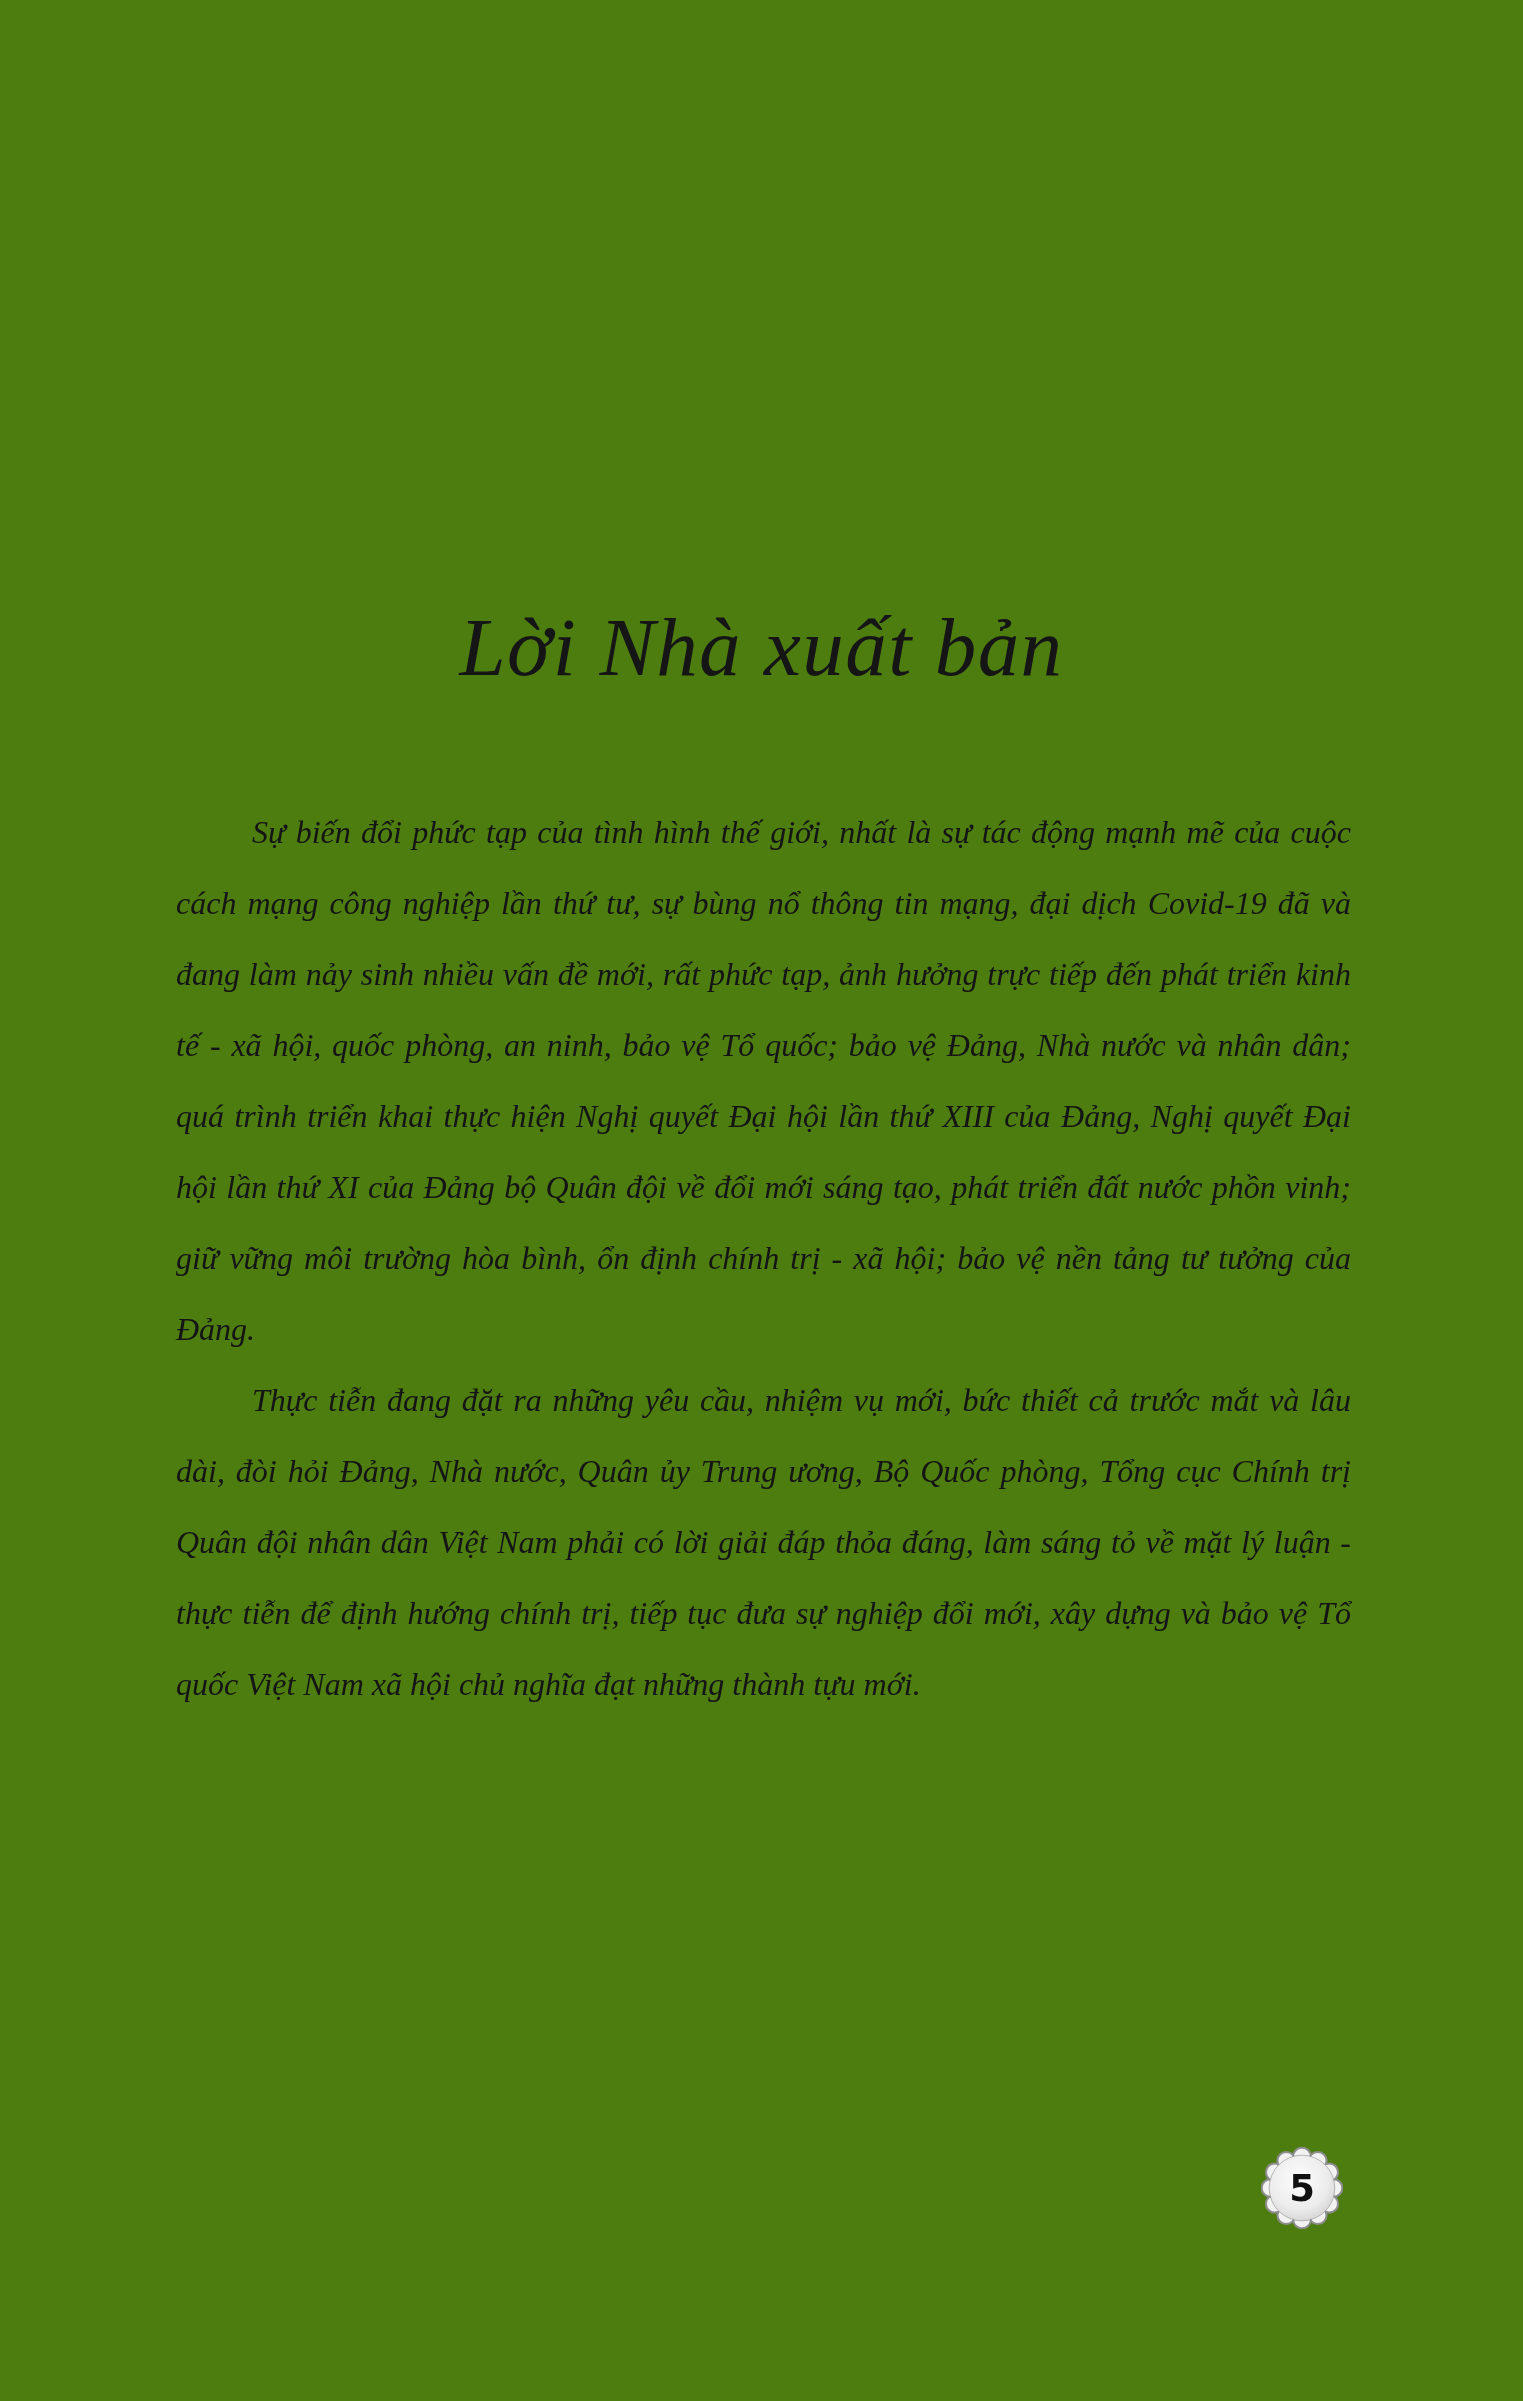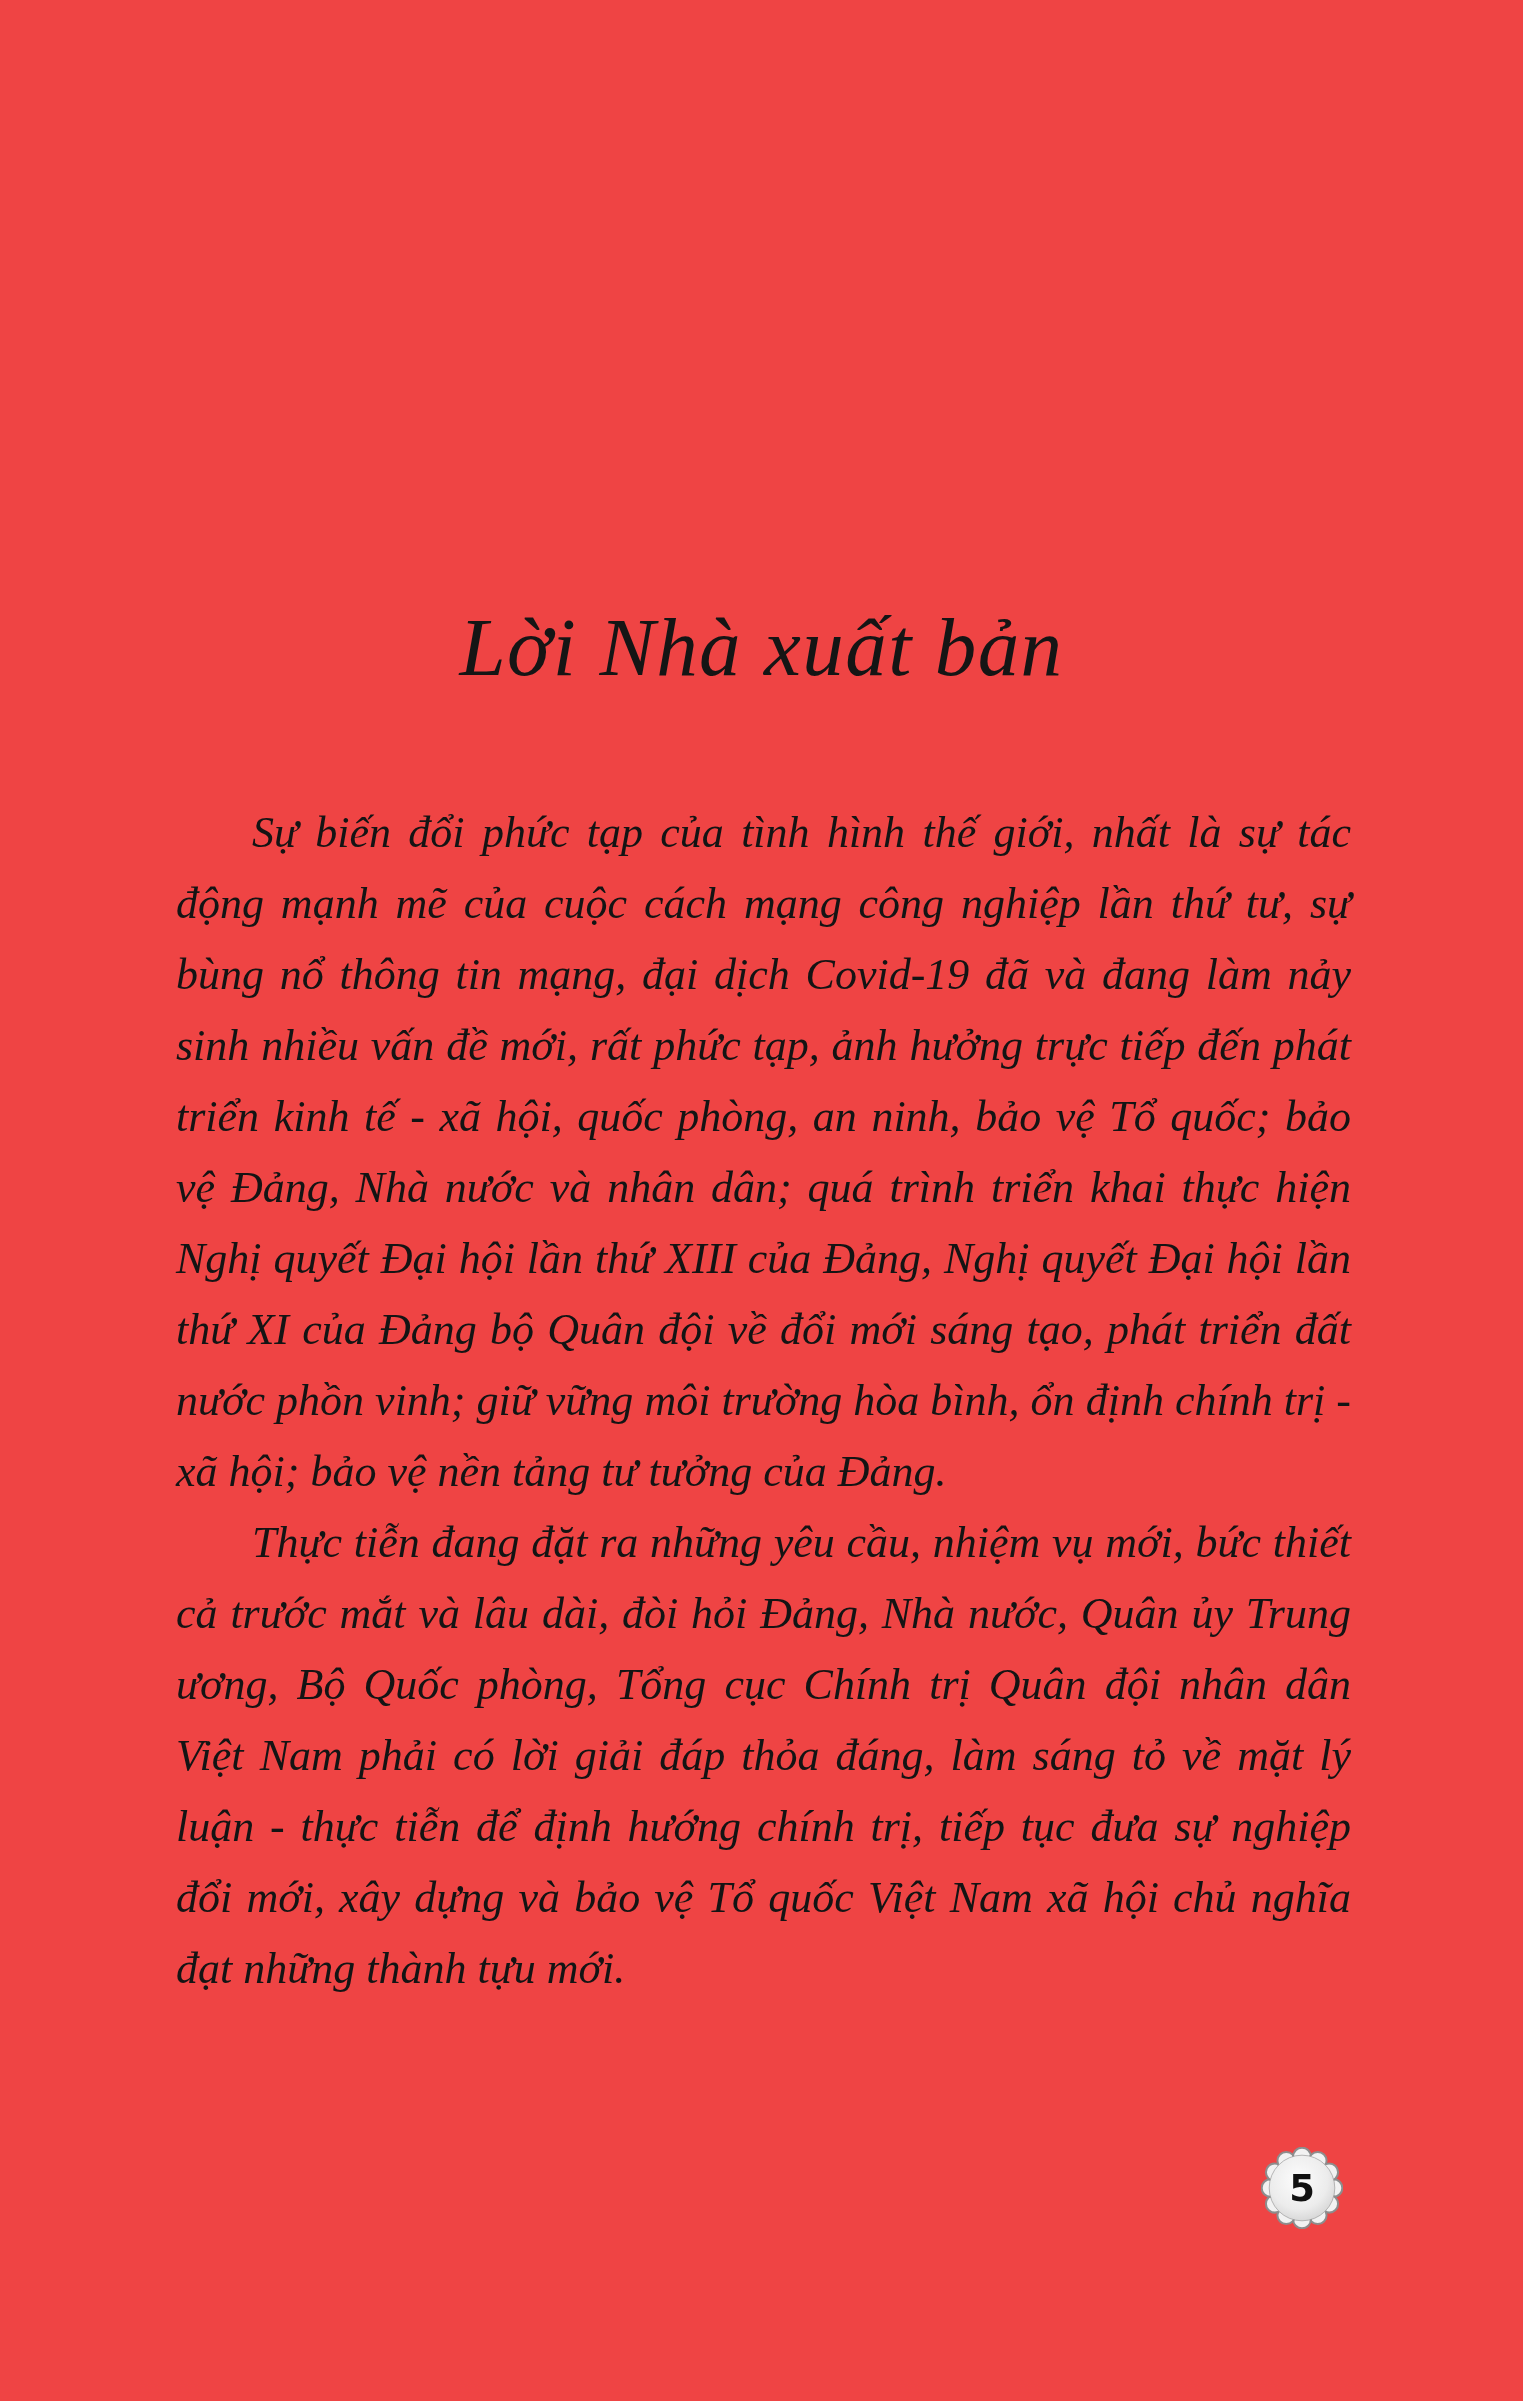--- a/index.html
+++ b/index.html
@@ -10,42 +10,42 @@
     width: 1523px;
     height: 2401px;
     background: #ffffff;
     position: relative;
     font-family: "Liberation Serif", serif;
     overflow: hidden;
   }
   .page {
     position: absolute;
     inset: 0;
-    background: #ef4444;
+    background: #4d7c0f;
   }
   .page-title {
     position: absolute;
     top: 543px;
     left: 0;
     width: 100%;
     text-align: center;
     font-style: italic;
     font-weight: 400;
     font-size: 83px;
     letter-spacing: 1.4px;
     color: #151515;
     white-space: nowrap;
   }
   .body-text {
     position: absolute;
     left: 176px;
     top: 797px;
     width: 1175px;
     font-style: italic;
-    font-size: 44px;
+    font-size: 32px;
     line-height: 71px;
     color: #141414;
     text-align: justify;
   }
   .body-text p {
     margin: 0;
     text-indent: 76px;
   }
   .page-number-badge {
     position: absolute;

